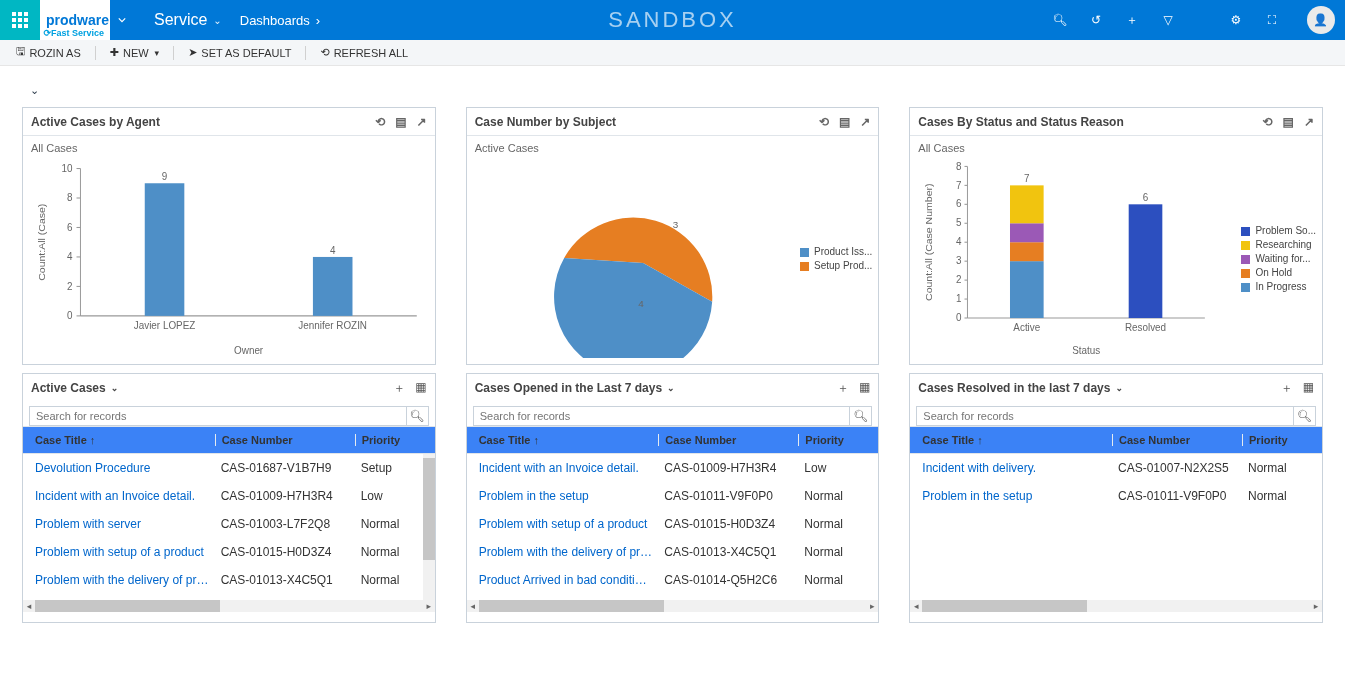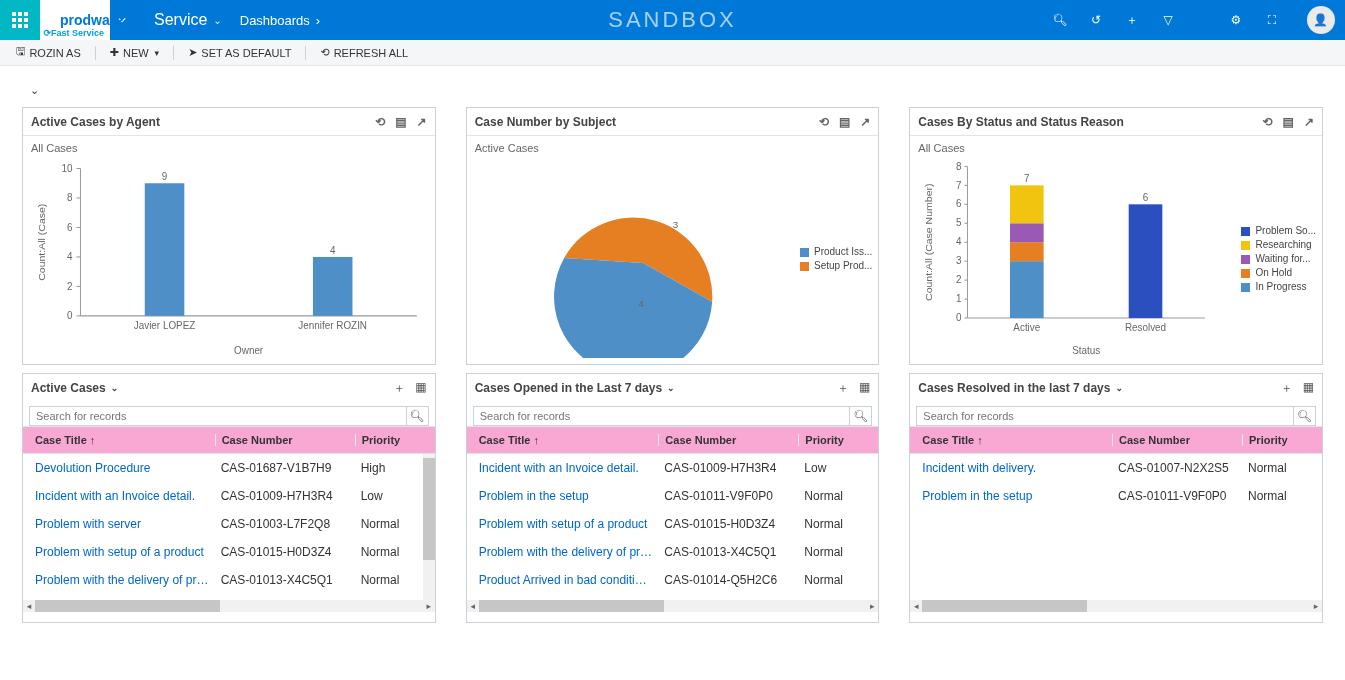--- a/index.html
+++ b/index.html
@@ -1,21 +1,21 @@
 <!DOCTYPE html>
 <html><head>
 <meta charset="utf-8">
 <style>
   * { box-sizing: border-box; }
   html, body { margin:0; padding:0; font-family: "Segoe UI", Arial, sans-serif; font-size:12px; color:#333; background:#fff; height:100%;}
   body { width:1345px; }
   
   .topbar { height:40px; background:#0078D7; color:#fff; display:flex; align-items:center; }
   .waffle { width:40px; height:40px; background:#00B7C3; display:flex; align-items:center; justify-content:center; cursor:pointer;}
-  .brand { background:#fff; color:#0078D7; height:40px; display:flex; align-items:center; padding:0 20px; font-weight:bold; position:relative;}
+  .brand { background:#fff; color:#0078D7; height:40px; display:flex; align-items:center; padding:0 6px; font-weight:bold; position:relative;}
   .brand-logo { font-size:14px; line-height:1; }
   .brand-sub  { font-size:9px; color:#00a1e0; position:absolute; bottom:2px; right:6px;}
   .brand-chevron { width:24px; height:40px; background:#0078D7; display:flex; align-items:center; justify-content:center; color:#fff;}
   .nav-area { display:flex; align-items:center; padding-left:20px; gap:6px; font-size:16px;}
   .nav-area span.areaname { font-weight:400;}
   .nav-area .chev { font-size:10px; opacity:.9;}
   .nav-sub { margin-left:18px; font-size:13px; display:flex; align-items:center; gap:6px;}
   .sandbox { position:absolute; left:0; right:0; text-align:center; font-size:22px; letter-spacing:3px; color:rgba(255,255,255,.65); pointer-events:none;}
   .top-right { margin-left:auto; display:flex; align-items:center; gap:18px; padding-right:10px;}
   .top-right .tico { width:18px; text-align:center; cursor:pointer;}
@@ -36,21 +36,21 @@
   .card-head { height:28px; border-bottom:1px solid #e0e5ea; display:flex; align-items:center; padding:0 8px; font-weight:600; color:#444; font-size:12px;}
   .card-head .head-actions { margin-left:auto; display:flex; gap:10px; color:#666; font-size:12px;}
   .card-head .head-actions span { cursor:pointer;}
   .card-sub { font-size:11px; color:#666; padding:6px 8px 0 8px;}
   
   .chartwrap { flex:1; position:relative; padding:4px 8px 6px 8px;}
   svg text{ font-size:10px; fill:#666; font-family:"Segoe UI",Arial;}
   .legend { position:absolute; right:6px; top:50%; transform:translateY(-50%); font-size:10px; color:#444;}
   .legend .lrow{ display:flex; align-items:center; gap:5px; line-height:14px;}
   .legend .sw{ width:9px; height:9px;}
-  .list-head-row { height:28px; background:#f9a8d4; border-top:1px solid #e0e5ea; border-bottom:1px solid #e0e5ea; display:flex; align-items:center; font-size:11px; font-weight:600; color:#333; padding-left:6px;}
+  .list-head-row { height:28px; background:#3b82f6; border-top:1px solid #e0e5ea; border-bottom:1px solid #e0e5ea; display:flex; align-items:center; font-size:11px; font-weight:600; color:#333; padding-left:6px;}
   .list-head-row .col { padding:0 6px; border-left:1px solid #e6ebef;}
   .list-head-row .col:first-child{border-left:none;}
   .searchbox { display:flex; margin:4px 6px 0 6px; border:1px solid #c9d2db;}
   .searchbox input{ flex:1; border:none; outline:none; font-size:11px; padding:3px 6px; color:#777;}
   .searchbox .sbtn{ width:22px; display:flex; align-items:center; justify-content:center; border-left:1px solid #c9d2db; color:#555; cursor:pointer;}
   .rows { flex:1; overflow:hidden; position:relative;}
   .drow { display:flex; align-items:center; height:28px; padding-left:6px; font-size:12px;}
   .drow .c { padding:0 6px; overflow:hidden; white-space:nowrap; text-overflow:ellipsis;}
   .drow .link { color:#0066cc; cursor:pointer;}
   .vscroll { position:absolute; right:0; top:0; bottom:0; width:12px; background:#f1f1f1;}
@@ -311,21 +311,21 @@
         <div class="col colB">Case Number</div>
         <div class="col colC">Priority</div>
       </div>
       <div class="rows" id="list-active">
         <div class="vscroll">
             <div class="thumb" style="height:70%; margin-top:4px;"></div>
           </div>
       <div class="drow">
             <div class="c colA link">Devolution Procedure</div>
             <div class="c colB">CAS-01687-V1B7H9</div>
-            <div class="c colC">High</div>
+            <div class="c colC">Setup</div>
           </div>
           <div class="drow">
             <div class="c colA link">Incident with an Invoice detail.</div>
             <div class="c colB">CAS-01009-H7H3R4</div>
             <div class="c colC">Low</div>
           </div>
           <div class="drow">
             <div class="c colA link">Problem with server</div>
             <div class="c colB">CAS-01003-L7F2Q8</div>
             <div class="c colC">Normal</div>

